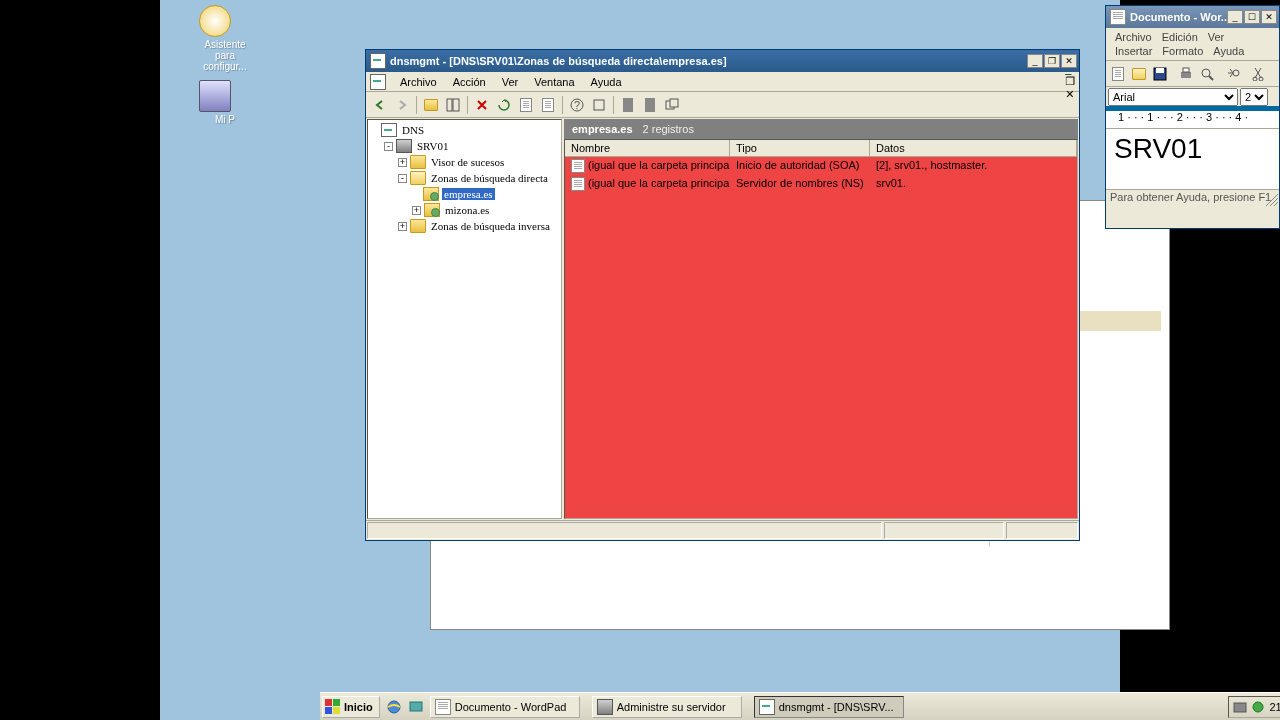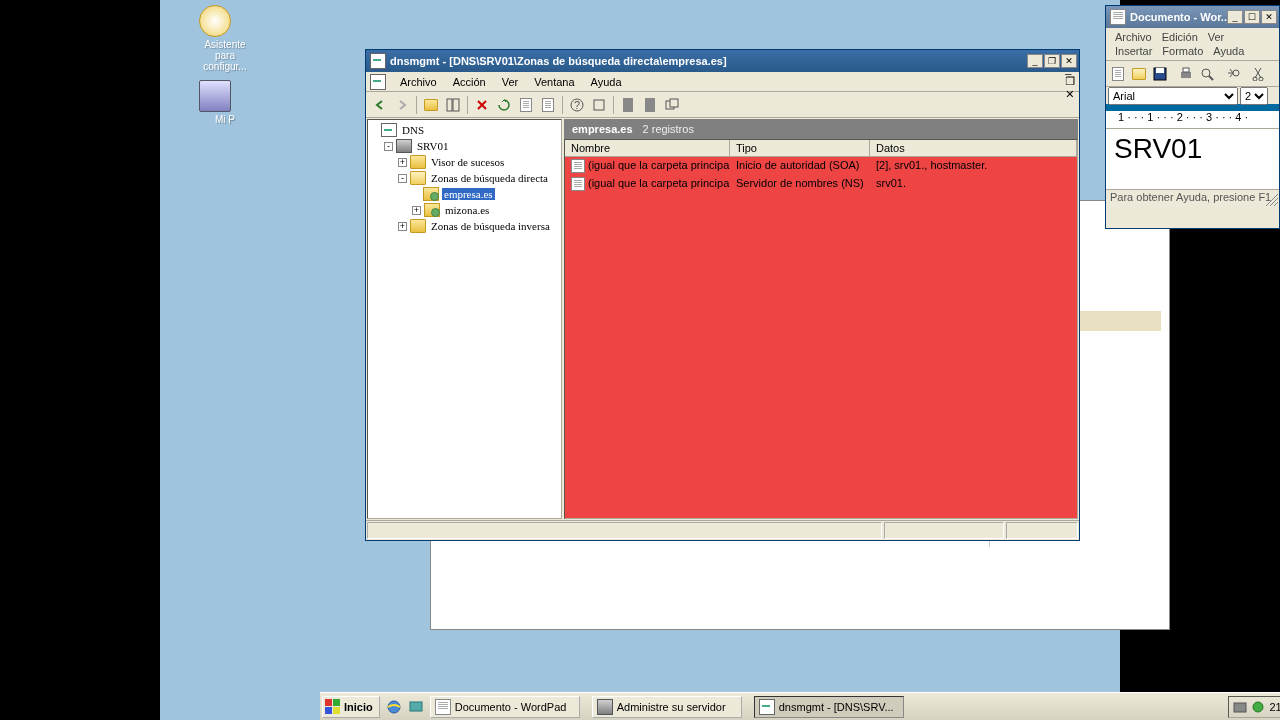--- a/index.html
+++ b/index.html
@@ -53,21 +53,21 @@
 .statusbar div { border: 1px inset #fff; margin: 1px; }
 .statusbar .sp1 { flex: 1; } .statusbar .sp2 { width: 120px; } .statusbar .sp3 { width: 72px; }
 
 
 .wordpad { position: absolute; left: 945px; top: 5px; width: 175px; height: 224px; background: #ece9d8; border: 1px solid #003c74; }
 .wordpad .titlebar { background: linear-gradient(#7a96b8, #5a7698); }
 .wp-menus { display: flex; flex-wrap: wrap; padding: 2px 4px; background: #ece9d8; border-bottom: 1px solid #aca899; }
 .wp-menus span { padding: 1px 5px; cursor: pointer; color: #444; }
 .wp-toolbar { height: 26px; background: #ece9d8; border-bottom: 1px solid #aca899; display: flex; align-items: center; padding: 0 2px; gap: 1px; overflow: hidden; }
 .wp-toolbar .tb { width: 20px; height: 20px; border: 1px solid transparent; display: flex; align-items: center; justify-content: center; cursor: pointer; }
-.wp-font { height: 24px; padding: 0 2px; display: flex; align-items: center; gap: 2px; border-bottom: 7px solid #0369a1; }
+.wp-font { height: 24px; padding: 0 2px; display: flex; align-items: center; gap: 2px; border-bottom: 5px solid #0369a1; }
 .wp-font select { height: 18px; font-size: 11px; }
 .wp-ruler { height: 18px; background: #fff; border-bottom: 1px solid #aca899; font-size: 9px; position: relative; overflow: hidden; }
 .wp-ruler .marks { position: absolute; left: 12px; top: 0; right: 0; height: 100%; }
 .wp-doc { background: #fff; padding: 4px 8px; height: 60px; font-family: Arial; font-size: 28px; font-weight: normal; }
 .wp-status { height: 18px; background: #ece9d8; border-top: 1px solid #aca899; padding: 1px 4px; font-size: 10px; color: #555; position: relative; }
 .wp-status .grip { position: absolute; right: 1px; bottom: 1px; width: 12px; height: 12px; }
 
 
 .taskbar { position: absolute; left: 160px; bottom: 0; width: 984px; height: 28px; background: linear-gradient(#ece9d8, #d6d2c2); border-top: 1px solid #fff; display: flex; align-items: center; padding: 0 2px; }
 .start-btn { height: 22px; padding: 0 6px 0 2px; border: 1px outset #fff; background: #ece9d8; display: flex; align-items: center; gap: 3px; font-weight: bold; cursor: pointer; }

